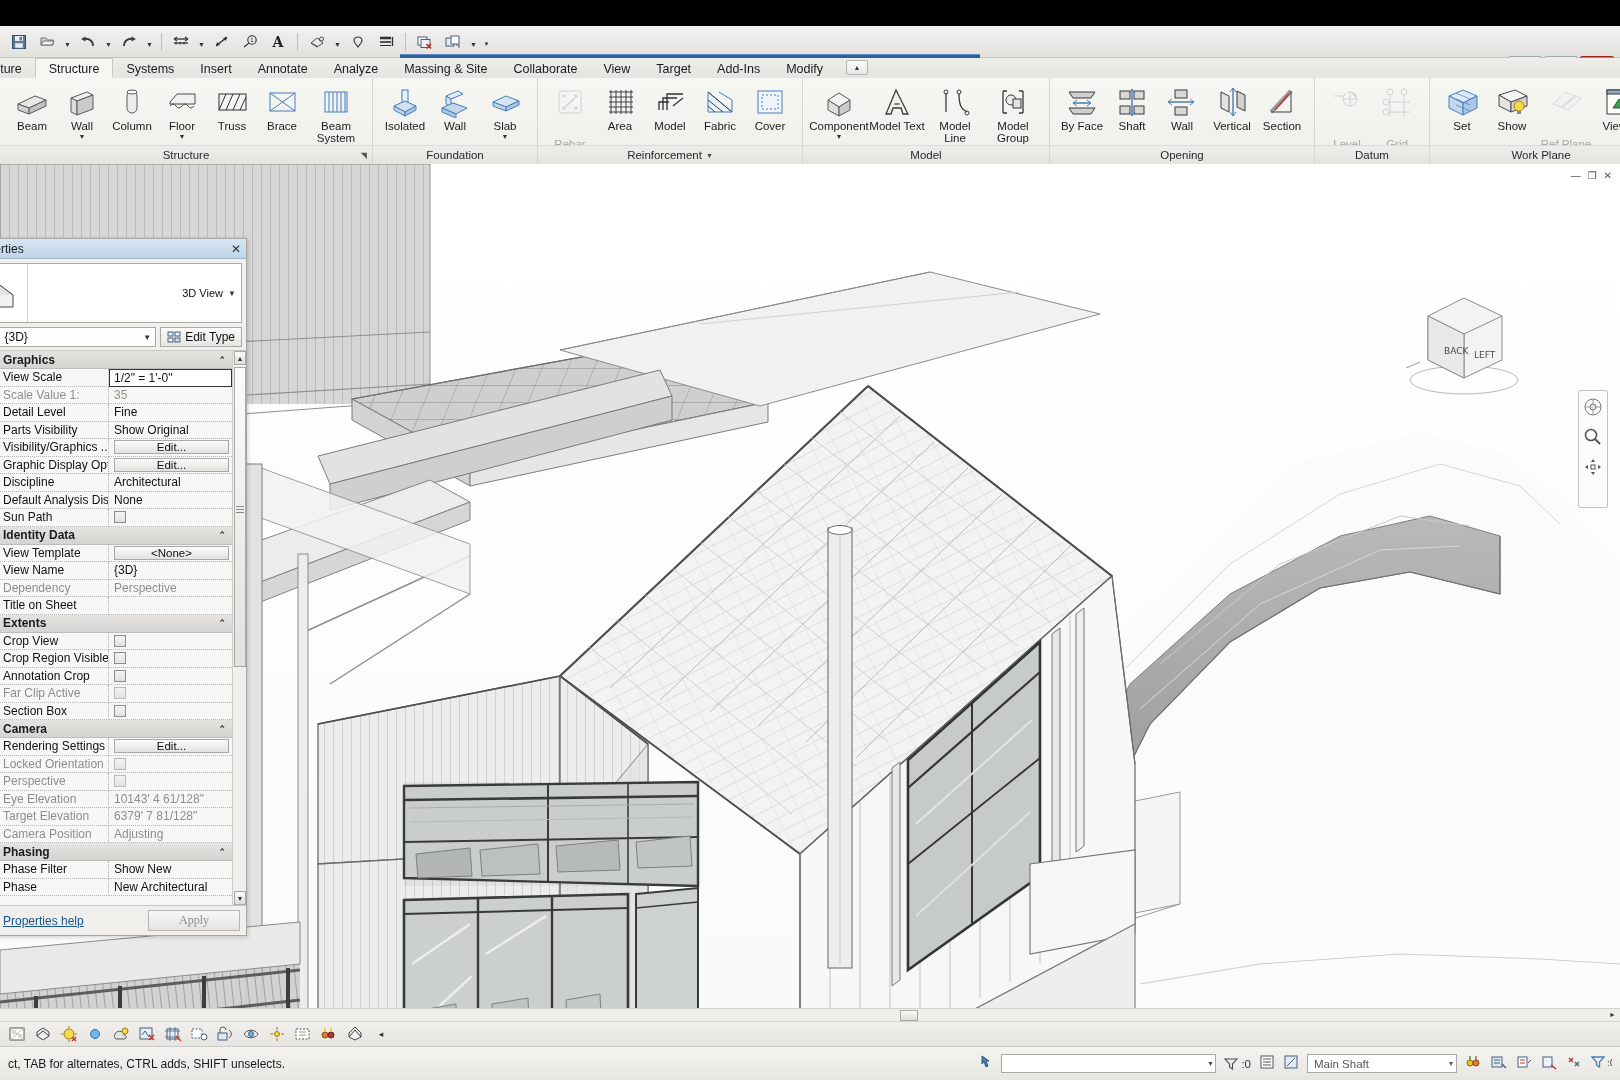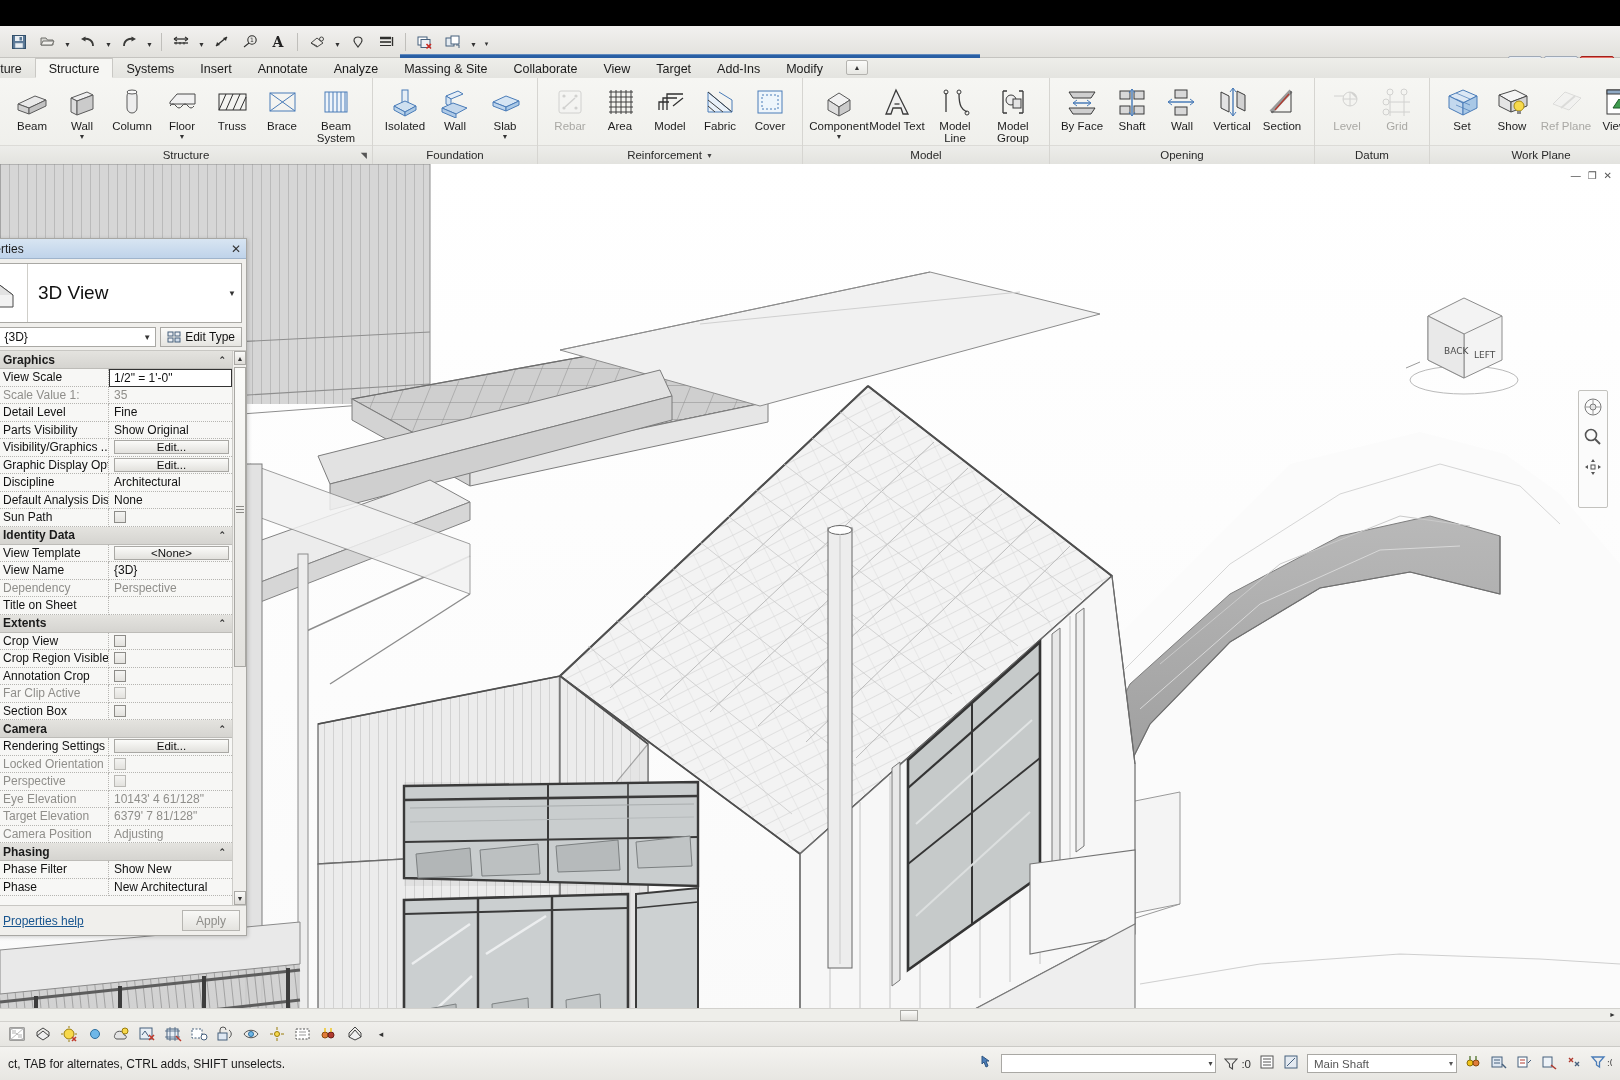--- a/index.html
+++ b/index.html
@@ -92,21 +92,21 @@
   .ritem {
     width:50px; display:flex; flex-direction:column; align-items:center;
     cursor:pointer; border:1px solid transparent; border-radius:2px; padding-top:2px;
   }
   .ritem .ico { height:34px; display:flex; align-items:center; justify-content:center; }
   .ritem .lbl {
     font-size:11.5px; color:#1c1c1c; text-align:center; line-height:12px; margin-top:1px;
   }
   .ritem.wide { width:58px; }
   .ritem .dd { font-size:7px; color:#333; line-height:7px; margin-top:1px; }
-  .ritem.disabled { cursor:default; }
+  .ritem.disabled { cursor:default;gap:18px; }
   .ritem.disabled .lbl { color:#a9a8a4; }
   .ritem.disabled .ico { opacity:.38; }
 
   
   .canvas {
     position:absolute; left:0; top:164px; width:1620px; height:872px;
     background:#fdfdfd; overflow:hidden;
   }
   .viewframe-ctl {
     position:absolute; right:8px; top:6px; display:flex; gap:7px; font-size:10px; color:#555;
@@ -134,21 +134,21 @@
     height:20px; background:linear-gradient(#d8e5f2,#bfd3ea);
     display:flex; align-items:center; justify-content:space-between;
     padding:0 5px 0 8px; font-size:12px; color:#1b1b1b; border-bottom:1px solid #9fb4cc;
   }
   .props-close { font-size:12px; cursor:pointer; color:#333; }
   .type-sel {
     height:60px; margin:4px; background:#fff; border:1px solid #a9a8a4;
     display:flex; align-items:center;
   }
   .type-thumb { width:62px; height:100%; border-right:1px solid #cfcec9; display:flex; align-items:center; justify-content:center; }
-  .type-name { flex:1; font-size:19px; color:#111; padding-left:10px; }
+  .type-name { flex:1; font-size:11px; color:#111; padding-left:10px;text-align:right; }
   .type-arrow { width:18px; font-size:8px; color:#333; text-align:center; cursor:pointer; }
   .inst-row { display:flex; align-items:center; gap:4px; padding:0 4px 3px; }
   .inst-sel {
     flex:1; height:20px; background:#fff; border:1px solid #a9a8a4;
     font-size:12px; color:#111; display:flex; align-items:center; justify-content:space-between;
     padding:0 4px 0 6px;
   }
   .edit-type {
     height:20px; border:1px solid #a9a8a4; background:linear-gradient(#fbfbf9,#e6e5e1);
     font-size:12px; color:#111; display:flex; align-items:center; gap:4px; padding:0 6px; cursor:pointer;
@@ -189,22 +189,22 @@
     width:12px; height:12px; border:1px solid #8d8c88; background:linear-gradient(#f4f4f2,#e3e2de);
     cursor:pointer;
   }
   .pv .cbx.pale { border-color:#bab9b5; }
   .props-foot {
     height:30px; border-top:1px solid #c8c7c3; display:flex; align-items:center;
     justify-content:space-between; padding:0 6px 0 42px; background:#f0efec;
   }
   .phelp { font-size:12px; color:#18558f; text-decoration:underline; cursor:pointer; }
   .apply-btn {
-    width:58px; height:21px; border:1px solid #b6b5b1; background:linear-gradient(#f8f8f6,#e4e3df);
-    font-size:12px; color:#8f8e8a; display:flex; align-items:center; justify-content:center; cursor:default;
+    width:92px; height:21px; border:1px solid #b6b5b1; background:linear-gradient(#f8f8f6,#e4e3df);
+    font-size:12px; color:#8f8e8a; display:flex; align-items:center; justify-content:center; cursor:default;font-family:Liberation Serif, serif;
   }
 
   
   .hscroll {
     position:absolute; left:0; top:1008px; width:1620px; height:13px;
     background:#eeeeea; border-top:1px solid #d2d1cd;
   }
   .hscroll .ht { position:absolute; left:900px; top:1px; width:18px; height:11px;
     background:linear-gradient(#fbfbf9,#dedcd8); border:1px solid #a9a8a4; }
   .hscroll .ha { position:absolute; right:4px; top:2px; font-size:7px; color:#333; }

